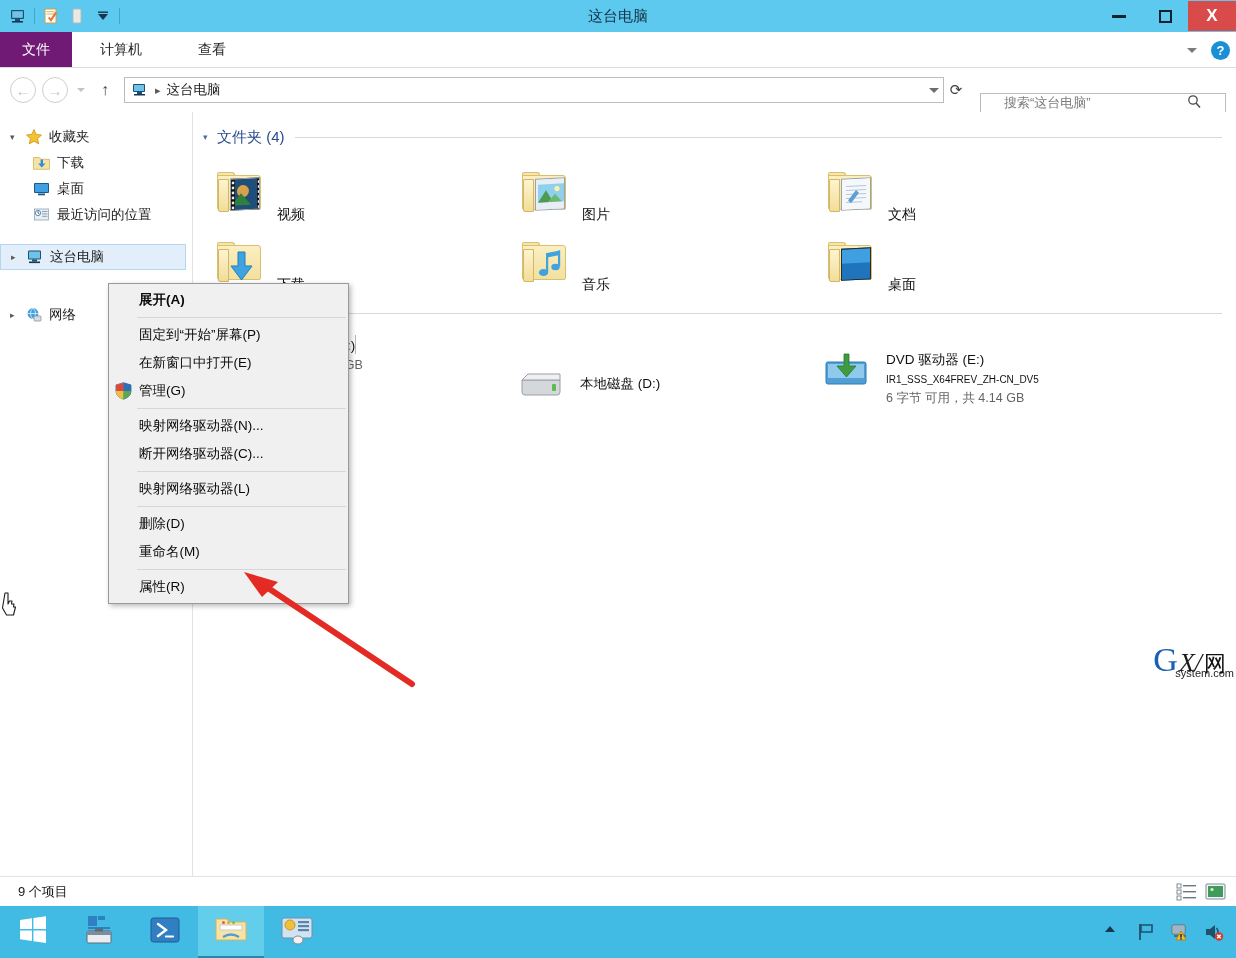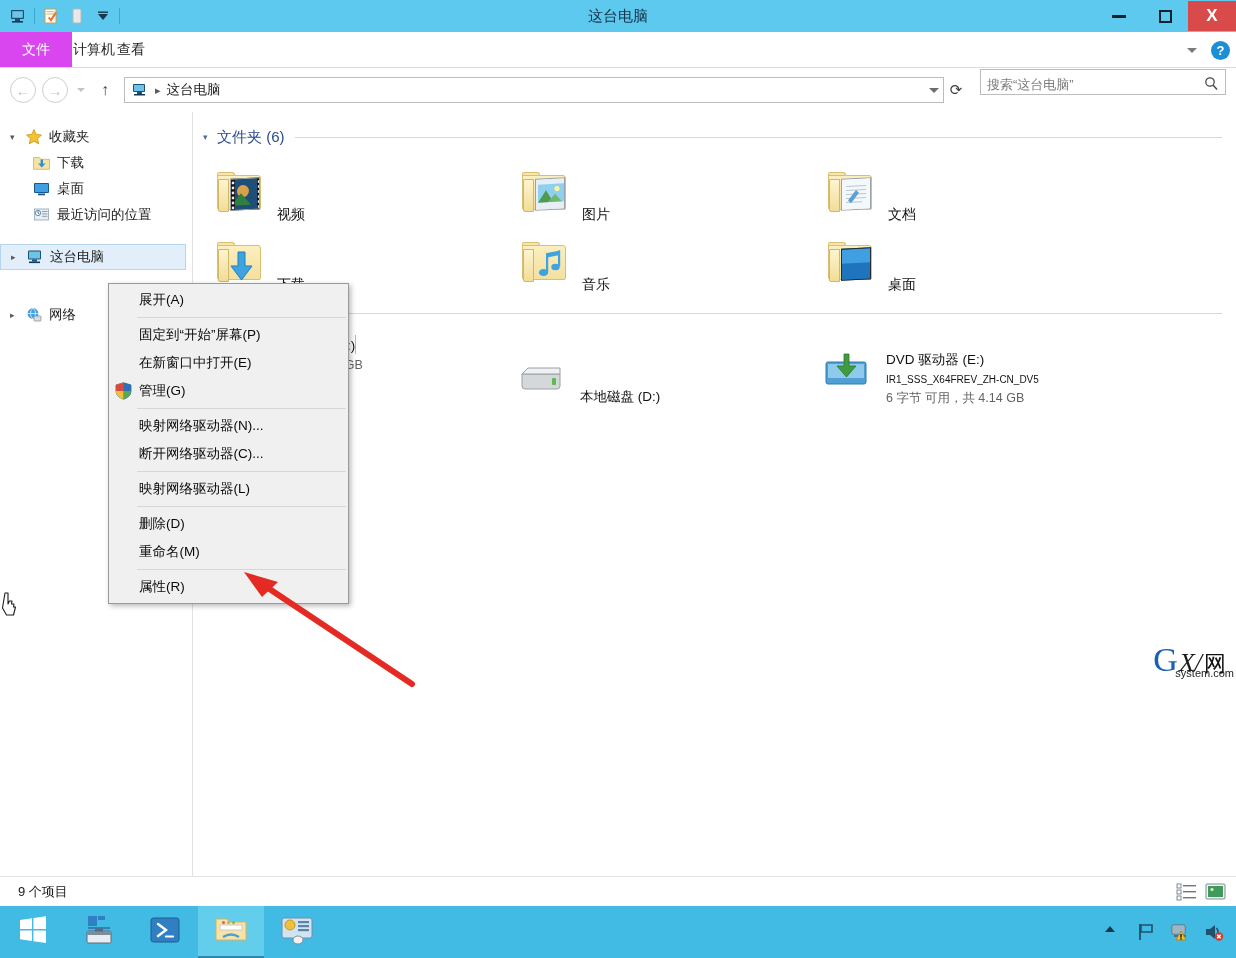--- a/index.html
+++ b/index.html
@@ -50,24 +50,24 @@
   .wb .max-g { width: 13px; height: 13px; border: 2px solid #10232e; }
 
   
   .ribbon {
     position: absolute; left: 0; top: 32px; width: 1236px; height: 36px;
     background: #ffffff; border-bottom: 1px solid #dcdcdc;
     display: flex; align-items: stretch;
   }
   .tab {
     display: flex; align-items: center; justify-content: center;
-    padding: 0 1px; font-size: 14px; color: #1f1f1f; cursor: default;
+    padding: 0 28px; font-size: 14px; color: #1f1f1f; cursor: default;
   }
   .tab.file {
-    background: #d946ef; color: #ffffff; font-weight: normal;
+    background: #701a75; color: #ffffff; font-weight: normal;
     padding: 16px 22px;
     text-align: right;
   }
   .ribbon-right {
     position: absolute; right: 6px; top: 0; height: 36px;
     display: flex; align-items: center; gap: 14px;
   }
   .chev {
     width: 0; height: 0; border-left: 5px solid transparent;
     border-right: 5px solid transparent; border-top: 5px solid #7b7b7b;
@@ -109,23 +109,23 @@
   .addr-ico { width: 18px; height: 16px; position: relative; margin: 0 4px 0 2px; }
   .addr-sep { color: #5a5a5a; font-size: 11px; margin: 0 6px 0 2px; }
   .addr-txt { font-size: 13.5px; color: #1a1a1a; }
   .addr-caret {
     margin-left: auto; width: 0; height: 0;
     border-left: 5px solid transparent; border-right: 5px solid transparent;
     border-top: 5px solid #6d6d6d;
   }
   .refresh { width: 24px; text-align: center; font-size: 15px; color: #3d3d3d; }
   .searchbox {
-    position: absolute; right: 10px; top: 0;
+    position: absolute; right: 10px; top: 24px;
     width: 246px; height: 26px; border: 1px solid #bcbcbc; background: #fff;
-    display: flex; align-items: flex-end; padding: 0 6px;
+    display: flex; align-items: flex-start; padding: 0 23px;
   }
   .searchbox .ph { font-size: 13px; color: #7c7c7c; }
   .searchbox .mag { margin-left: auto; color: #4a4a4a; font-size: 14px; }
 
   
   .body {
     position: absolute; left: 0; top: 112px; width: 1236px; height: 764px;
     background: #ffffff;
   }
   .sidebar {
@@ -220,21 +220,21 @@
     z-index: 50; padding: 2px 0;
   }
   .ctxmenu .strip {
     position: absolute; left: 0; top: 0; width: 28px; bottom: 0;
     background: #f0f0f0;
   }
   .mi {
     position: relative; height: 28px; display: flex; align-items: center;
     padding-left: 30px; font-size: 13.5px; color: #0a0a0a;
   }
-  .mi.bold { font-weight: normal; }
+  .mi.bold { font-weight: bold; }
   .msep { height: 1px; background: #d6d6d6; margin: 3px 2px; }
   .shield {
     position: absolute; left: 6px; top: 50%; transform: translateY(-50%);
     width: 17px; height: 18px;
   }
 
   
   .annot { position: absolute; left: 0; top: 0; width: 1236px; height: 958px; pointer-events: none; z-index: 60;}
 
   
@@ -446,21 +446,21 @@
           </svg>
         </span>
         <span>网络</span>
       </div>
     </div>
 
     <div class="content">
 
       <div class="ghead">
         <span class="gtri">▾</span>
-        <span class="gtxt">文件夹 (6)</span>
+        <span class="gtxt">文件夹 (4)</span>
         <span class="gline"></span>
       </div>
 
       <div class="grid">
 
         <div class="tile">
           <span class="ticon">
             <span class="folder">
               <span class="tabtop"></span>
                 <span class="back"></span>
@@ -603,21 +603,21 @@
               <rect x="36" y="20" width="4" height="7" rx="1" fill="#5dbb52"></rect>
             </svg>
           </span>
           <span class="dinfo">
             <span class="dname">本地磁盘 (C:)</span>
             <span class="dbar"><i style="width:62%"></i></span>
             <span class="dfree">用，共 56.6 GB</span>
           </span>
         </div>
 
-        <div class="drivetile" style="width:306px; padding-top:36px;align-items:flex-end;">
+        <div class="drivetile" style="width:306px; padding-top:36px;">
           <span class="dicon">
             <svg width="50" height="40" viewBox="0 0 50 40">
               <path d="M6 16 L44 16 L44 28 Q44 31 41 31 L9 31 Q6 31 6 28 Z" fill="#d5d8db" stroke="#9aa0a6"></path>
               <path d="M6 16 L12 10 L44 10 L44 16 Z" fill="#eef0f2" stroke="#9aa0a6"></path>
               <rect x="36" y="20" width="4" height="7" rx="1" fill="#5dbb52"></rect>
             </svg>
           </span>
           <span class="dinfo" style="margin-top:10px;">
             <span class="dname">本地磁盘 (D:)</span>
           </span>

